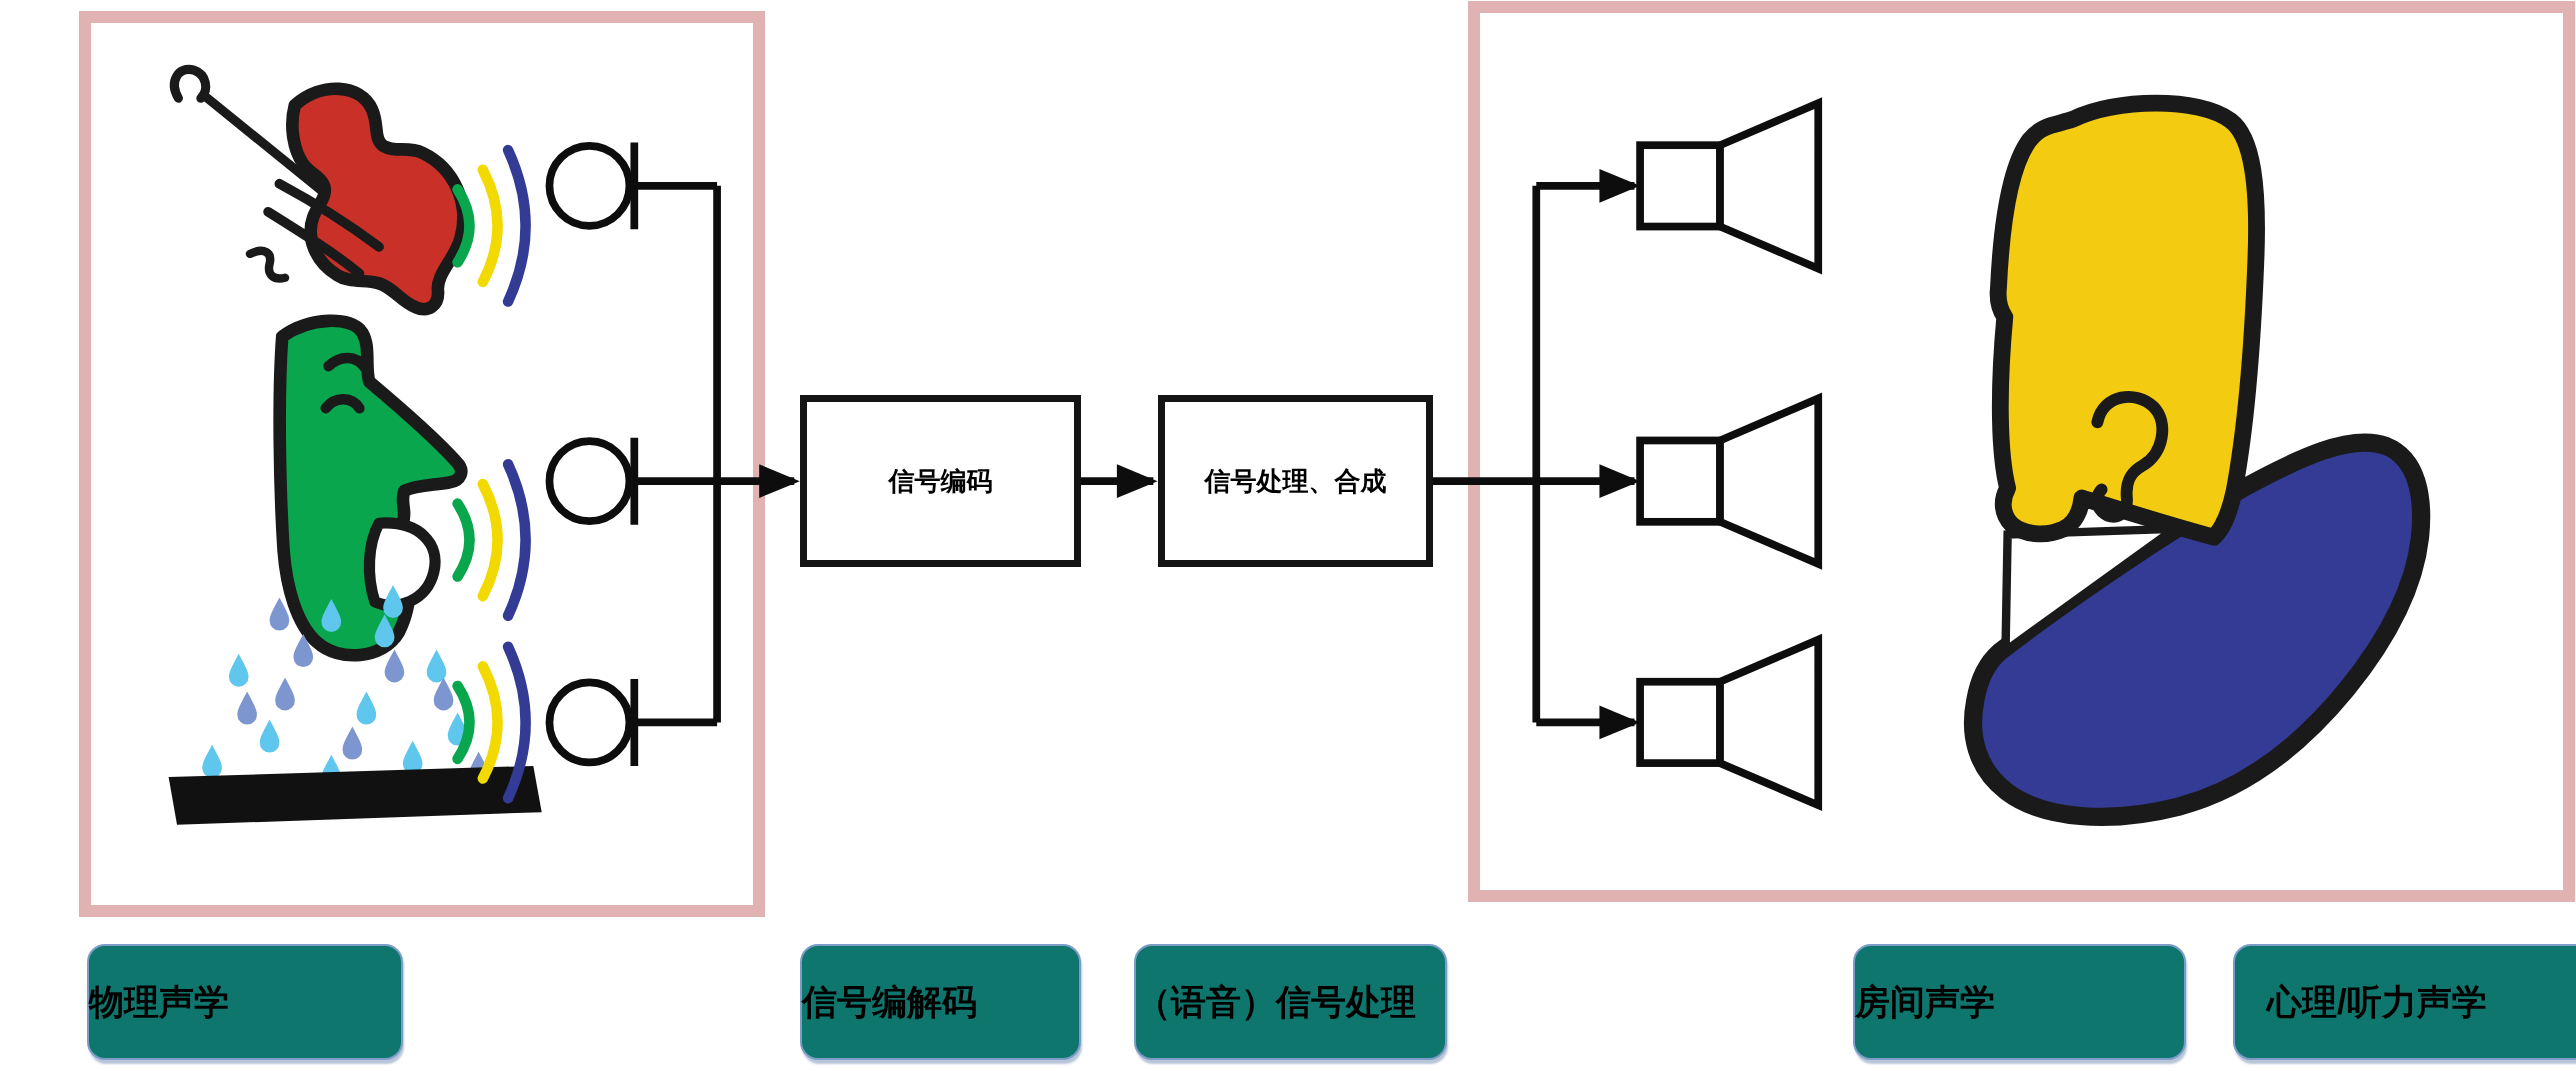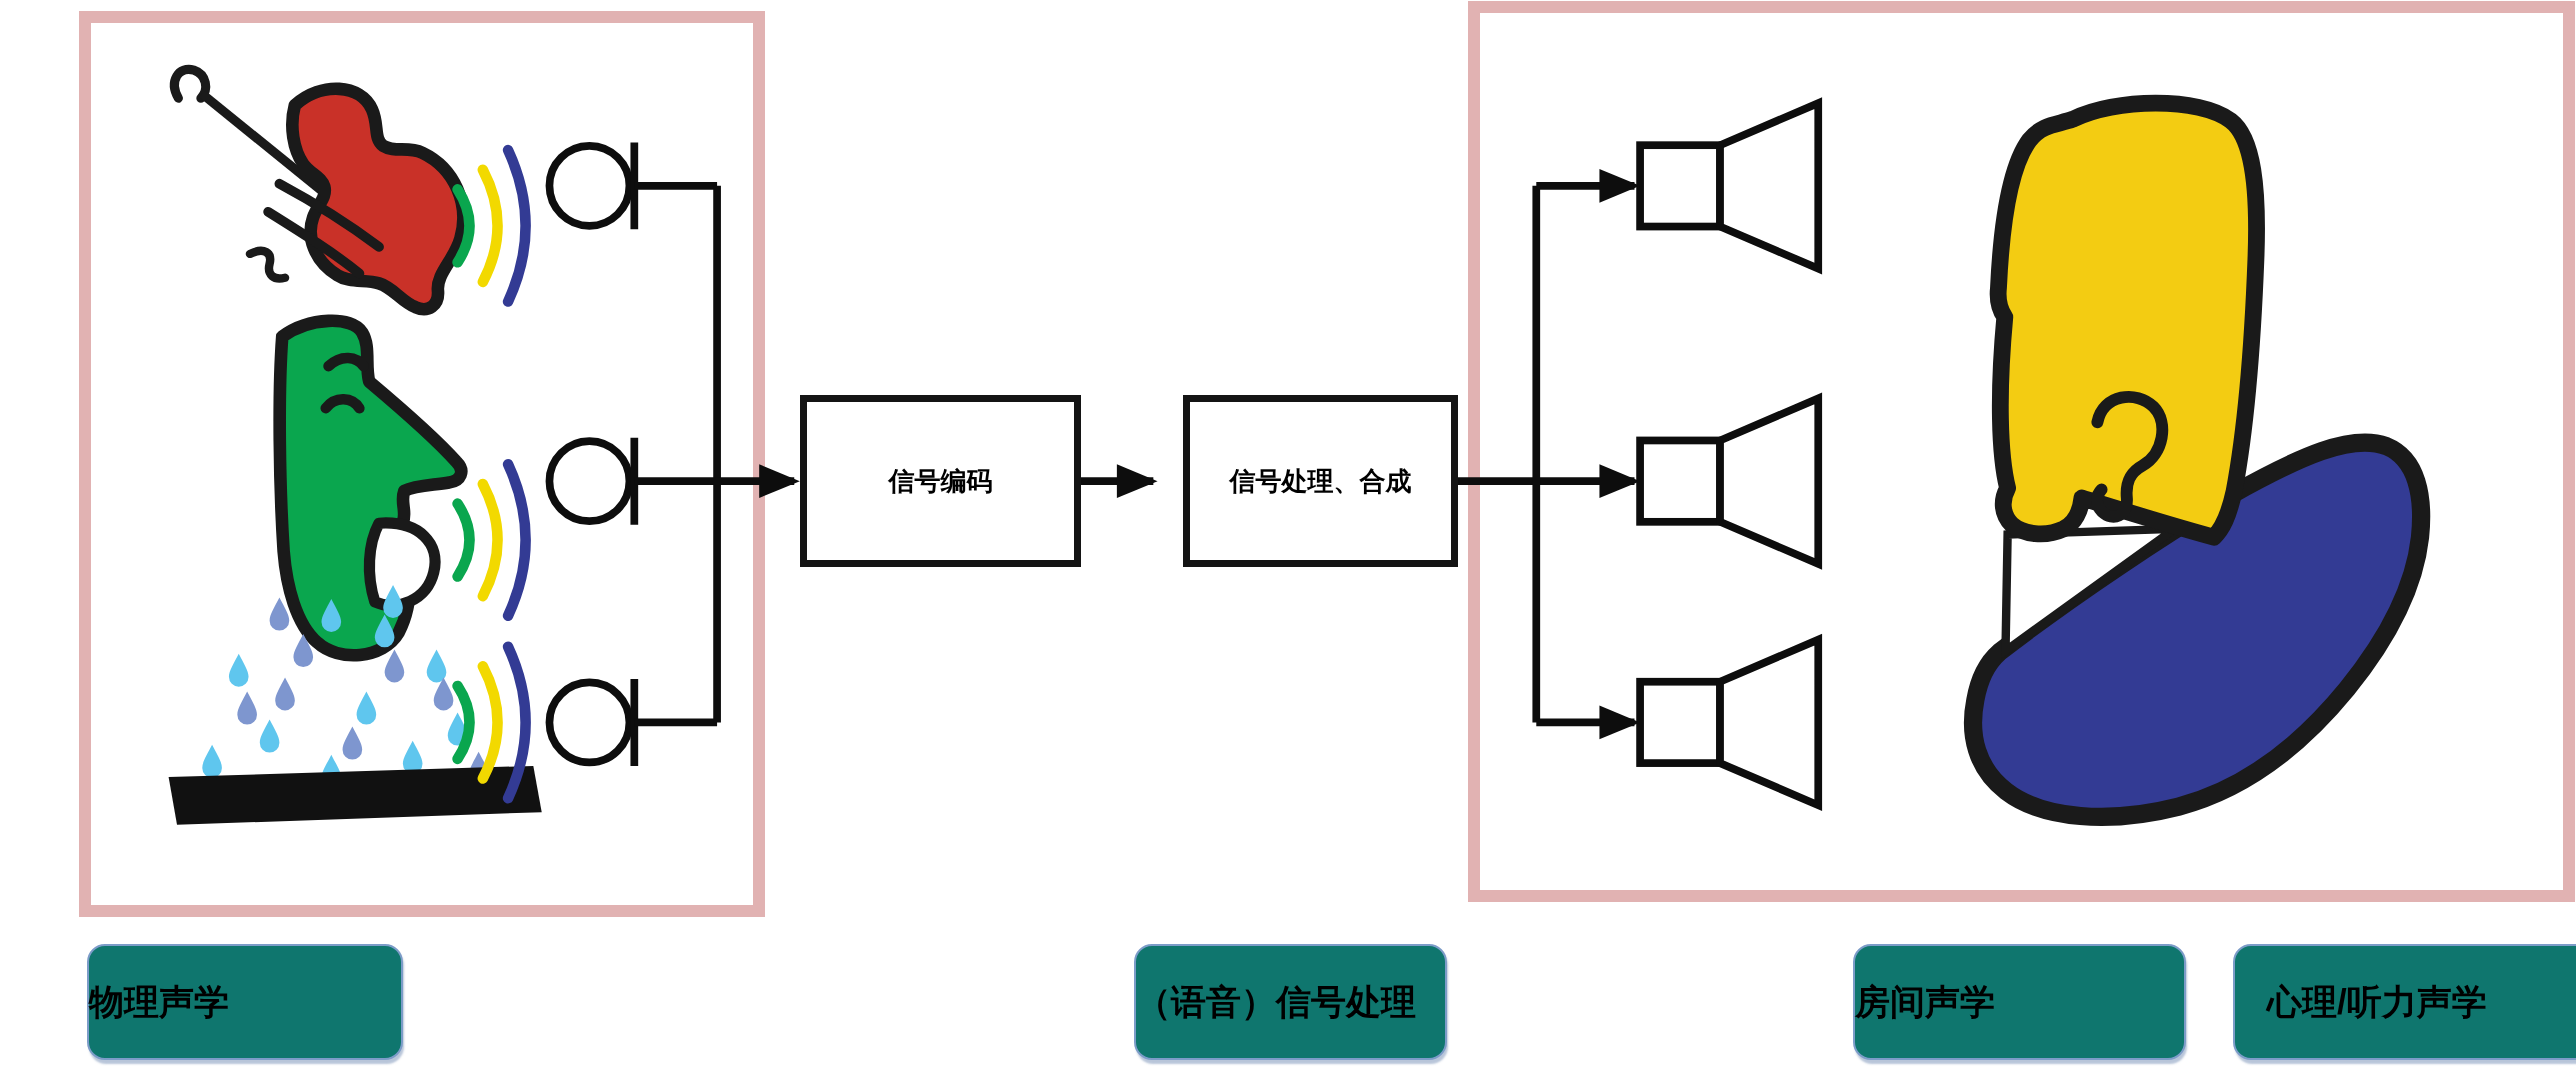--- a/index.html
+++ b/index.html
@@ -6,21 +6,21 @@
   #stage{position:relative;width:2576px;height:1071px;background:#ffffff;overflow:hidden;
          font-family:"Liberation Sans","DejaVu Sans",sans-serif;}
   .panel{position:absolute;box-sizing:border-box;border:12px solid #e1b2b2;background:transparent;z-index:1;}
   #panel-sources{left:79px;top:10.5px;width:686px;height:906px;}
   #panel-playback{left:1468px;top:1.4px;width:1107px;height:901px;}
   #art{position:absolute;left:0;top:0;z-index:2;}
   .flowbox{position:absolute;box-sizing:border-box;border:7px solid #141414;background:#ffffff;
            display:flex;align-items:center;justify-content:center;font-weight:bold;font-size:26px;
            color:#000;white-space:nowrap;z-index:3;letter-spacing:0;}
   #box-encode{left:800px;top:395px;width:281px;height:172px;}
-  #box-process{left:1158px;top:395px;width:275px;height:172px;margin-left:25px;}
+  #box-process{left:1158px;top:395px;width:275px;height:172px;}
   .footer-label{position:absolute;top:944px;height:116px;box-sizing:border-box;z-index:3;
                 background:#0f766e;border:2.8px solid #7c9cc8;border-radius:18px;
                 display:flex;align-items:center;justify-content:flex-start;
                 font-weight:bold;font-size:35px;color:#000;white-space:nowrap;
                 box-shadow:1.4px 4.2px 2.1px -0.7px rgba(125,150,185,0.55);}
   #fl-0{left:87px;width:316px;}
   #fl-1{left:469px;width:300px;}
   #fl-2{left:800px;width:281px;}
   #fl-3{left:1134px;width:313px;}
   #fl-4{left:1479px;width:328px;}
@@ -153,20 +153,23 @@
   <div id="box-encode" class="flowbox">
     <span>信号编码</span>
   </div>
   <div id="box-process" class="flowbox">
     <span>信号处理、合成</span>
   </div>
 
   <div id="fl-0" class="footer-label">
     <span>物理声学</span>
   </div>
+  <div id="fl-2" class="footer-label">
+    <span>信号编解码</span>
+  </div>
   <div id="fl-3" class="footer-label">
     <span>（语音）信号处理</span>
   </div>
   <div id="fl-5" class="footer-label">
     <span>房间声学</span>
   </div>
   <div id="fl-6" class="footer-label">
     <span>心理/听力声学</span>
   </div>
 

